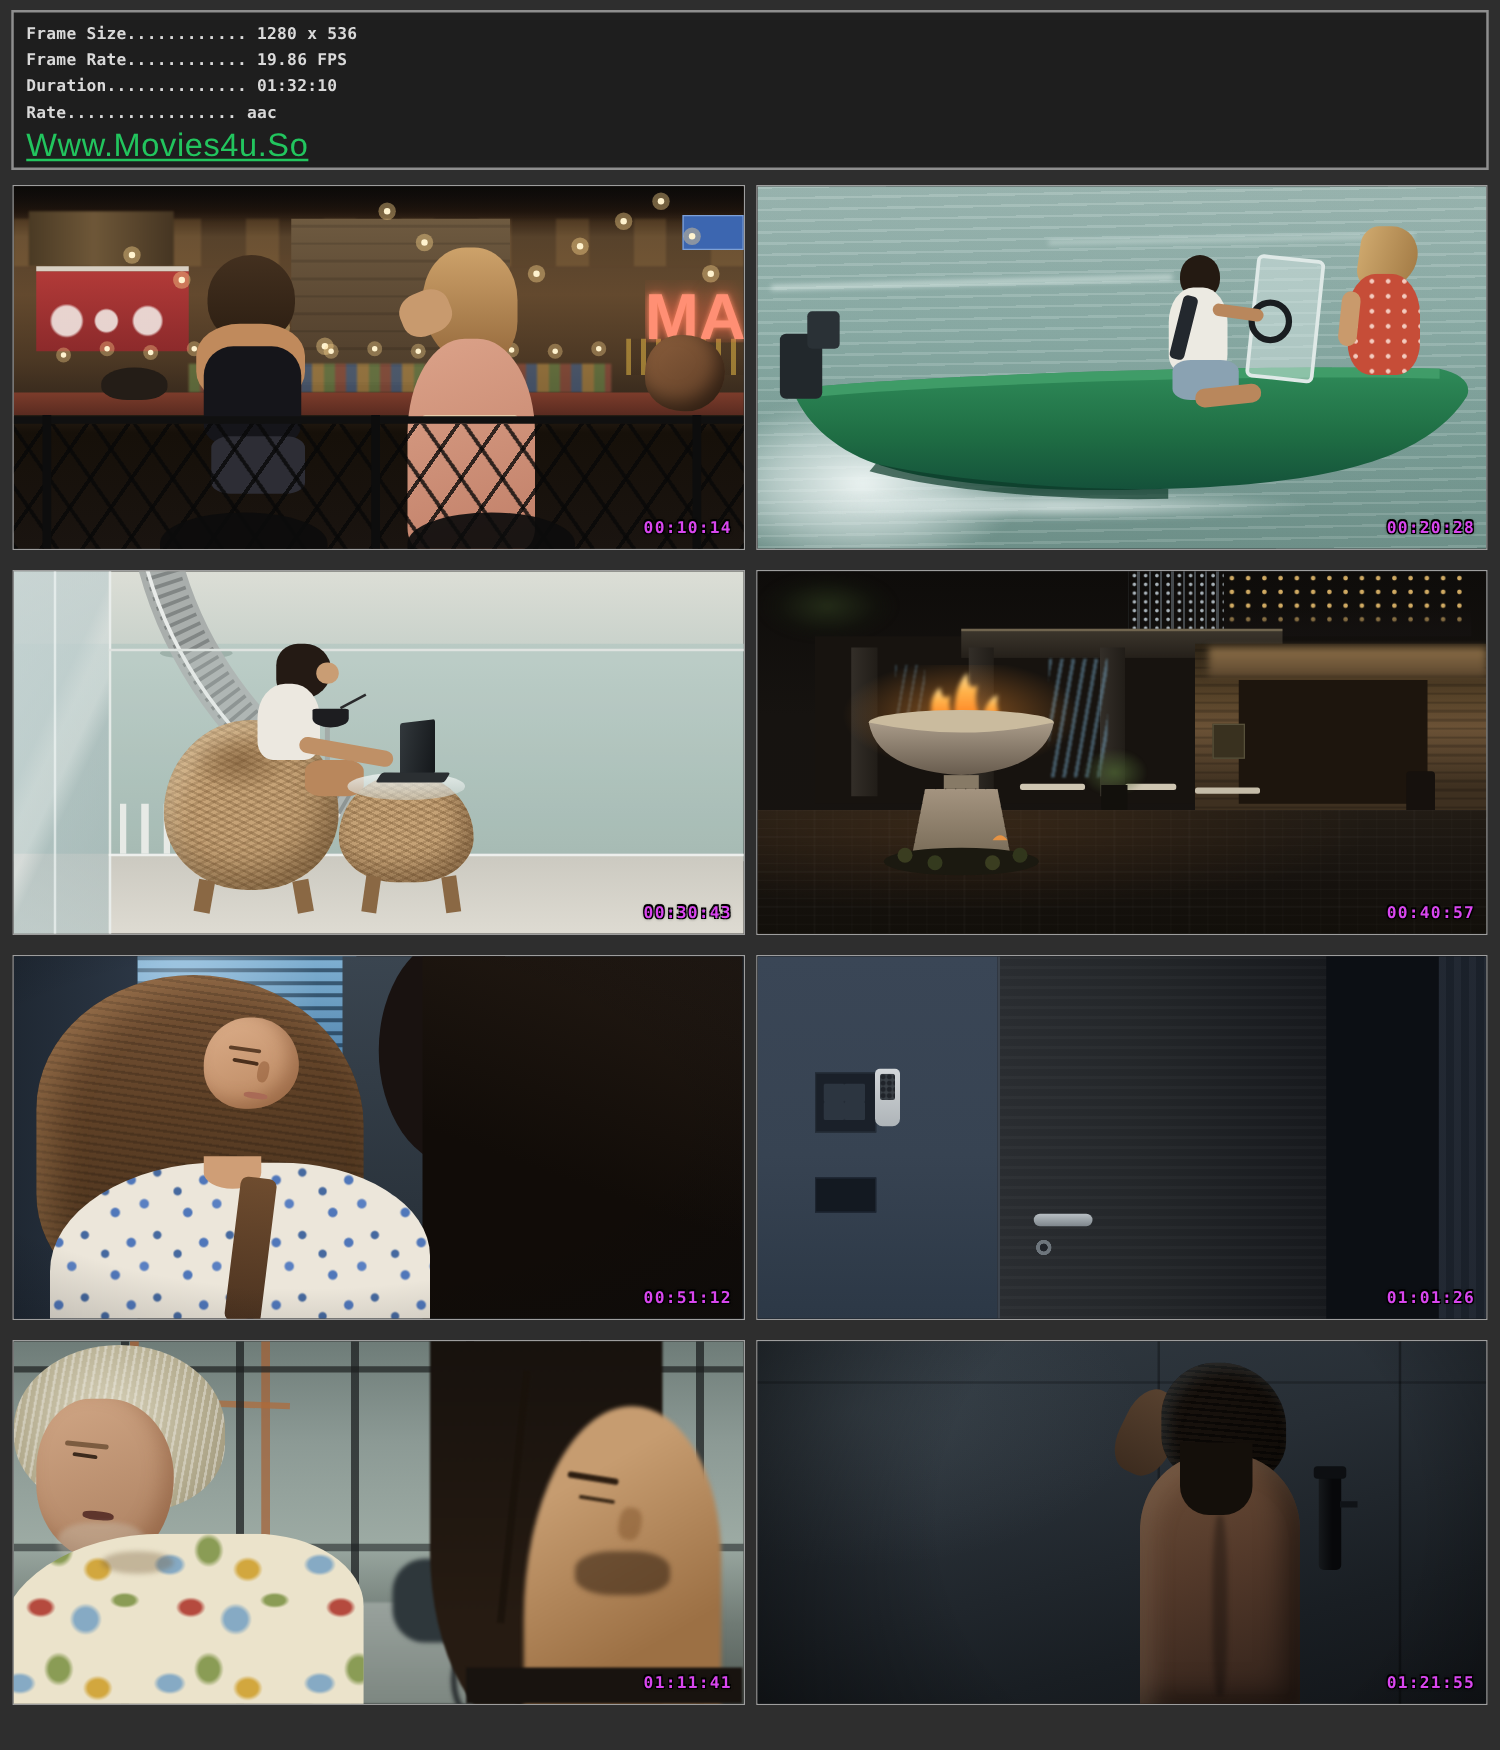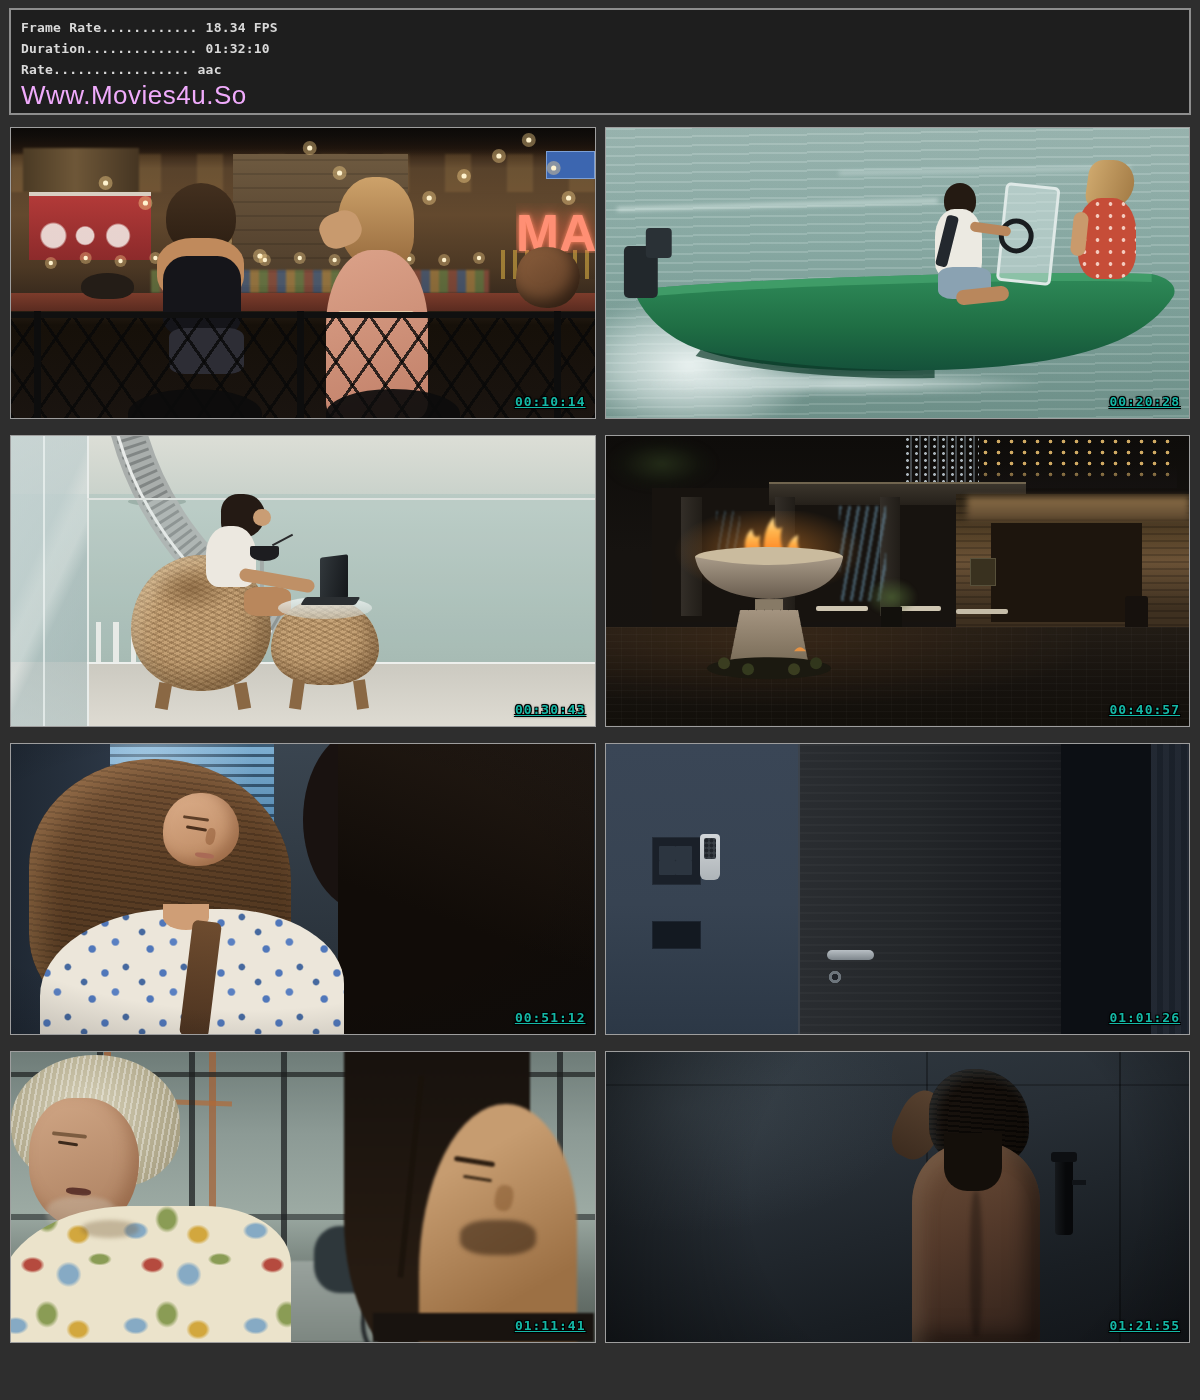--- a/index.html
+++ b/index.html
@@ -3,37 +3,38 @@
 <meta charset="utf-8">
 <style>
   html,body{margin:0;padding:0;}
   body{width:1200px;height:1400px;background:#2e2e2e;overflow:hidden;
        font-family:"DejaVu Sans Mono",monospace;}
   .l{position:absolute;}
   #info-panel{margin:8px 9px 0 9px;border:2px solid #8e8e8e;background:#1e1e1e;
               padding:7px 10px 4px 10px;}
   .info-line{white-space:pre;color:#d9d9d9;font:bold 13px "DejaVu Sans Mono",monospace;
              line-height:21px;letter-spacing:.2px;}
-  .site-line{color:#f0abfc;font:26px "Liberation Sans",sans-serif;line-height:28px;
-             letter-spacing:.5px;margin-top:1px;}
+  .site-line{color:#22c55e;font:26px "Liberation Sans",sans-serif;line-height:28px;
+             letter-spacing:.5px;margin-top:1px;text-decoration:underline;}
   #grid{display:grid;grid-template-columns:1fr 1fr;column-gap:9px;row-gap:16px;
         margin:12px 10px 0 10px;}
   .shot{position:relative;height:290px;border:1px solid #9e9e9e;overflow:hidden;
         background:#111;}
-  .ts{position:absolute;right:9px;bottom:9px;color:#14b8a6;
+  .ts{position:absolute;right:9px;bottom:9px;color:#d946ef;
       font:bold 13px "DejaVu Sans Mono",monospace;letter-spacing:1px;
       text-shadow:-1px -1px 0 #000,1px -1px 0 #000,-1px 1px 0 #000,1px 1px 0 #000,0 0 3px #000;
-      z-index:30;text-decoration:underline;}
+      z-index:30;}
   .svgfull{position:absolute;left:0;top:0;width:100%;height:100%;}
 </style>
 </head>
 <body>
 
 <div id="info-panel">
-  <div class="info-line">Frame Rate............ 18.34 FPS</div>
+  <div class="info-line">Frame Size............ 1280 x 536</div>
+  <div class="info-line">Frame Rate............ 19.86 FPS</div>
   <div class="info-line">Duration.............. 01:32:10</div>
   <div class="info-line">Rate................. aac</div>
   <div class="site-line">Www.Movies4u.So</div>
 </div>
 
 <div id="grid">
 
   <div class="shot">
     <div class="l" style="inset:0;background:linear-gradient(180deg,#171210 0%,#27190f 7%,#57422c 14%,#63492e 30%,#4c3824 48%,#382a1d 58%,#161009 68%,#1a1410 100%);"></div>
     <div class="l" style="left:0;top:0;right:0;height:10%;background:linear-gradient(#0c0a08,rgba(18,14,10,0));"></div>

